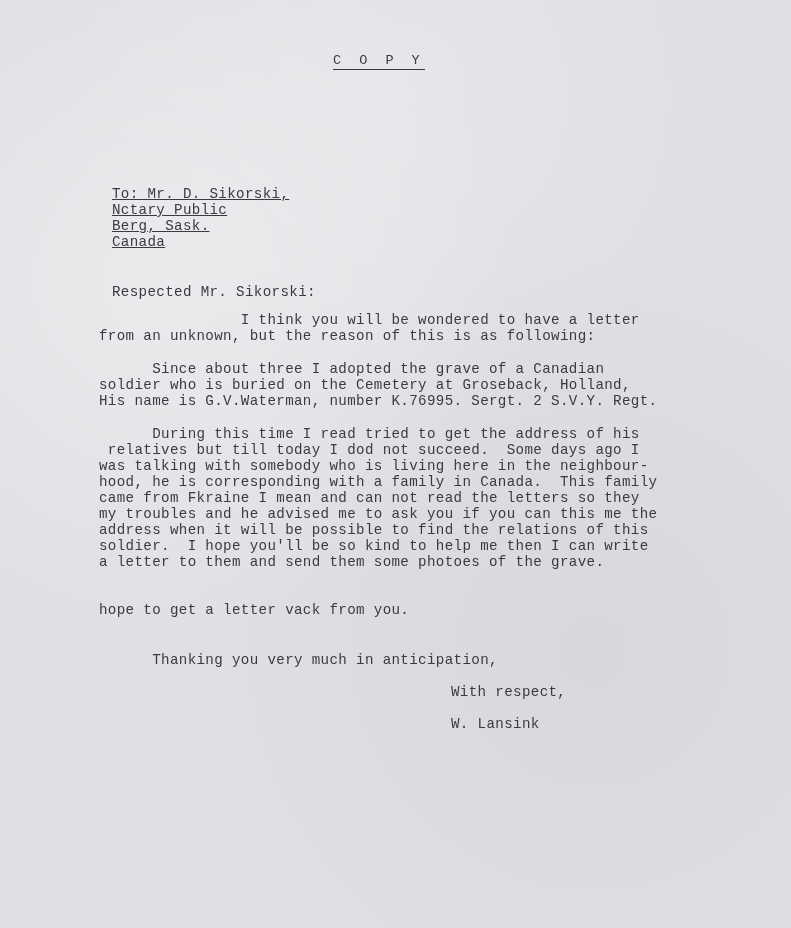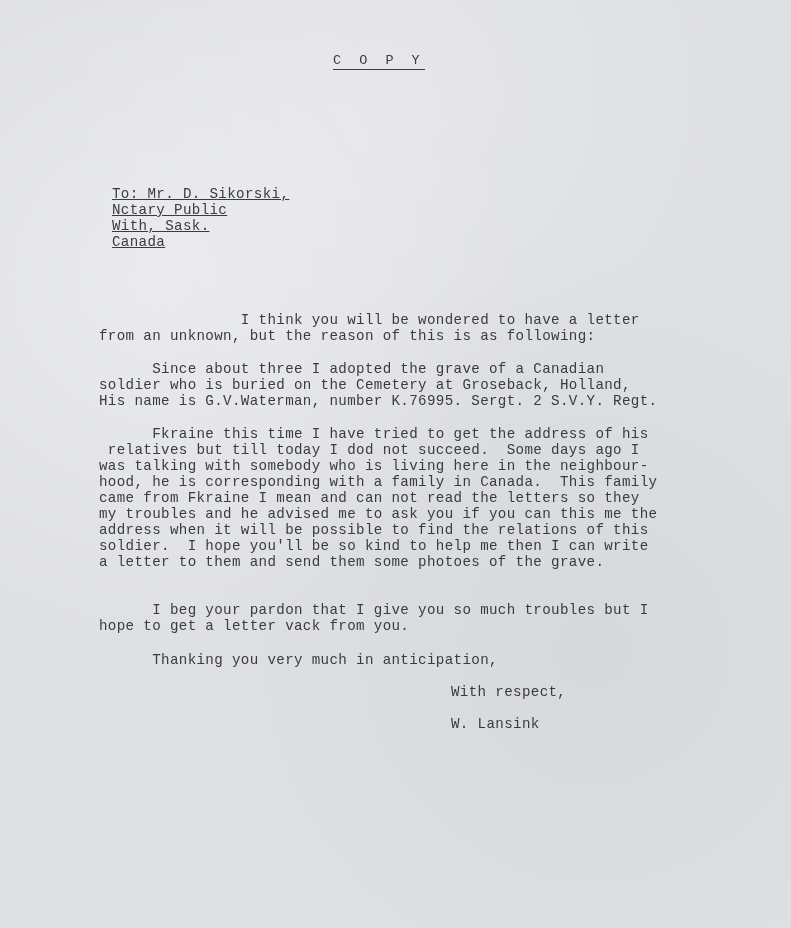--- a/index.html
+++ b/index.html
@@ -40,50 +40,50 @@
 </style>
 </head>
 <body>
 
 <div class="page">
   <div class="copy-title">C O P Y</div>
 
   <div class="addr">
     <span class="line">To: Mr. D. Sikorski,</span>
     <span class="line">Nctary Public</span>
-    <span class="line">With, Sask.</span>
+    <span class="line">Berg, Sask.</span>
     <span class="line">Canada</span>
   </div>
 
+  <div class="line salutation">Respected Mr. Sikorski:</div>
 
   <div class="para p1">
     <span class="line">                I think you will be wondered to have a letter</span>
     <span class="line">from an unknown, but the reason of this is as following:</span>
   </div>
 
   <div class="para p2">
     <span class="line">      Since about three I adopted the grave of a Canadian</span>
     <span class="line">soldier who is buried on the Cemetery at Groseback, Holland,</span>
     <span class="line">His name is G.V.Waterman, number K.76995. Sergt. 2 S.V.Y. Regt.</span>
   </div>
 
   <div class="para p3">
-    <span class="line">      Fkraine this time I have tried to get the address of his</span>
+    <span class="line">      During this time I read tried to get the address of his</span>
     <span class="line"> relatives but till today I dod not succeed.  Some days ago I</span>
     <span class="line">was talking with somebody who is living here in the neighbour-</span>
     <span class="line">hood, he is corresponding with a family in Canada.  This family</span>
     <span class="line">came from Fkraine I mean and can not read the letters so they</span>
     <span class="line">my troubles and he advised me to ask you if you can this me the</span>
     <span class="line">address when it will be possible to find the relations of this</span>
     <span class="line">soldier.  I hope you'll be so kind to help me then I can write</span>
     <span class="line">a letter to them and send them some photoes of the grave.</span>
   </div>
 
   <div class="para p4">
-    <span class="line">      I beg your pardon that I give you so much troubles but I</span>
     <span class="line">hope to get a letter vack from you.</span>
   </div>
 
   <div class="para p5">
     <span class="line">      Thanking you very much in anticipation,</span>
   </div>
 
   <div class="line closing">With respect,</div>
   <div class="line signature">W. Lansink</div>
 </div>

